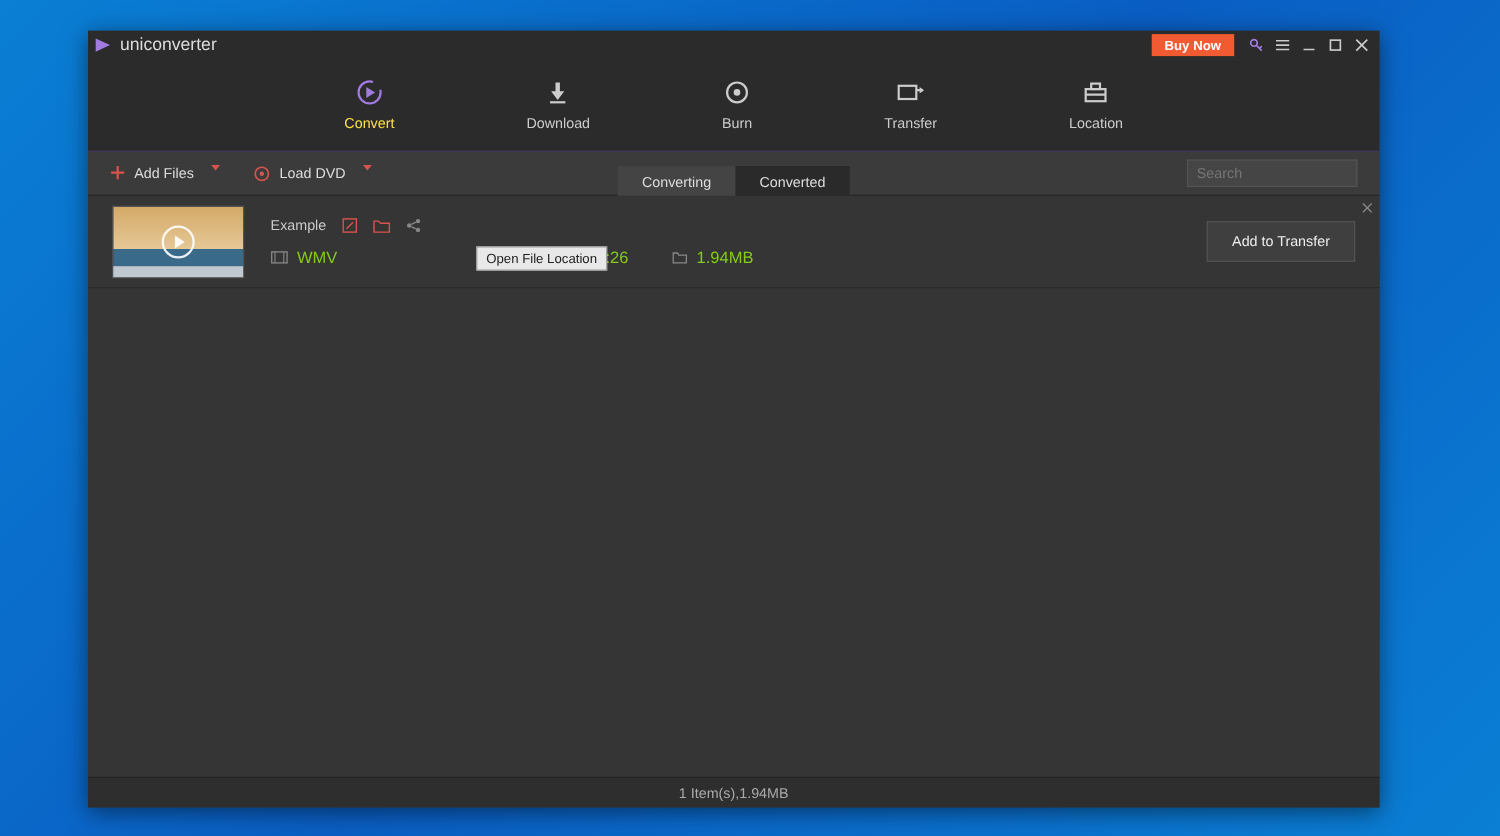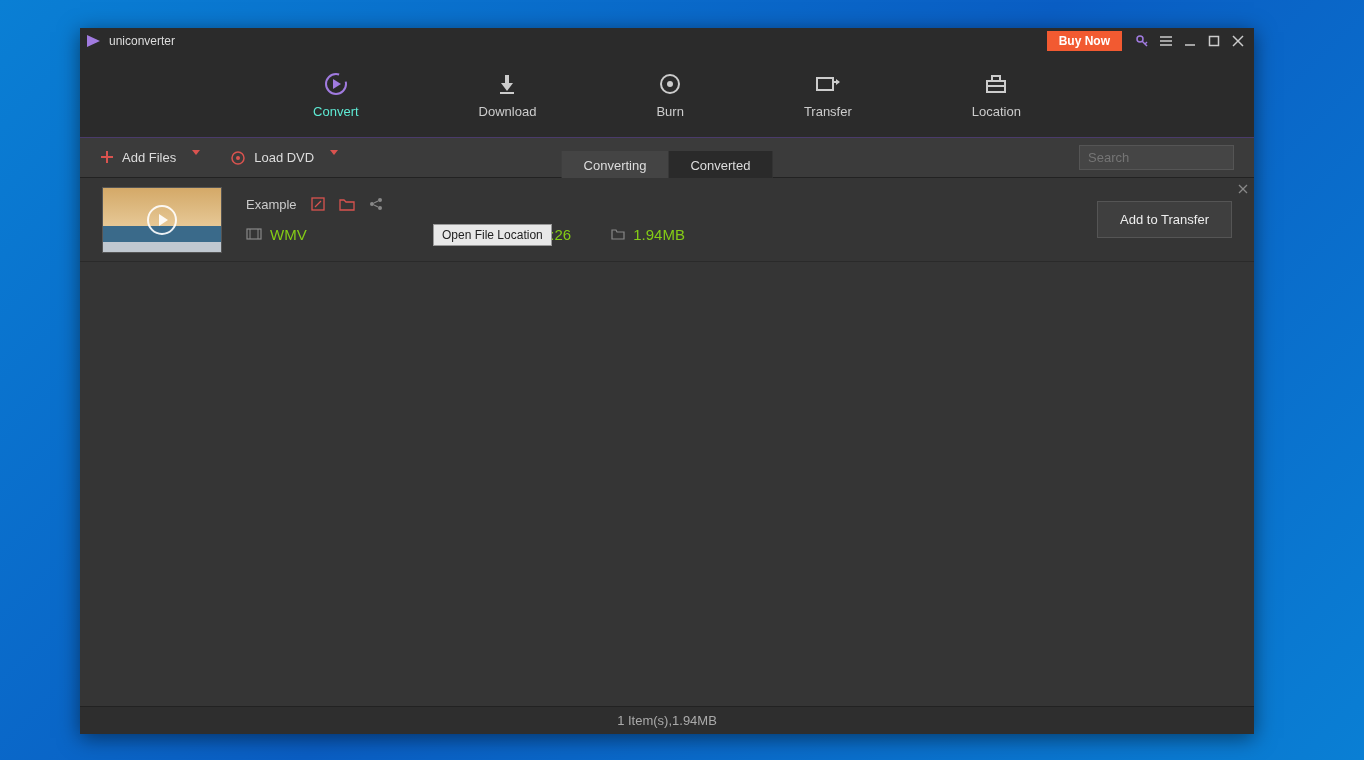--- a/index.html
+++ b/index.html
@@ -25,21 +25,21 @@
 .titlebar {
   height: 26px;
   background: #2b2b2b;
   display: flex;
   align-items: center;
   padding: 0 6px;
   color: #ccc;
   flex-shrink: 0;
 }
 .logo-icon { margin-right: 7px; display:flex; align-items:center;}
-.title-text { font-size: 12px; color: #ddd; }
+.title-text { font-size: 16px; color: #ddd; }
 .titlebar-spacer { flex: 1; }
 .buy-now {
   background: #f25a31;
   color: #fff;
   font-size: 12px;
   font-weight: bold;
   padding: 3px 12px;
   margin-right: 6px;
   cursor: pointer;
   text-align: center;
@@ -62,21 +62,21 @@
   display: flex;
   flex-direction: column;
   align-items: center;
   gap: 8px;
   color: #ccc;
   cursor: pointer;
   font-size: 13px;
   position: relative;
   padding: 10px 20px;
 }
-.nav-item.active { color: #5eead4; }
+.nav-item.active { color: #fde047; }
 .nav-item.active::after {
   content: "";
   position: absolute;
   left: -15px; right: -15px;
   bottom: -19px;
   height: 2px;
   background: #a17be0;
 }
 .nav-icon { height: 24px; display:flex; align-items:center; justify-content:center;}
 
@@ -170,21 +170,21 @@
   border-left: 9px solid rgba(255,255,255,0.9);
   margin-left:3px;
 }
 .file-info {
   margin-left: 24px;
   display: flex;
   flex-direction: column;
   gap: 14px;
   color: #ccc;
 }
-.file-name-row { display:flex; align-items:center; gap: 14px; font-size:13px;}
+.file-name-row { display:flex; align-items:flex-end; gap: 14px; font-size:13px;}
 .file-meta-row { display:flex; align-items:center; gap: 40px; font-size:15px; color:#84cc16;}
 .meta-item { display:flex; align-items:center; gap:8px;}
 .icon-btn { color:#d9534f; cursor:pointer; display:flex;}
 .tooltip {
   position: absolute;
   left: 353px; top: 46px;
   background: #e8e8e8;
   color: #222;
   padding: 3px 8px;
   font-size: 12px;

